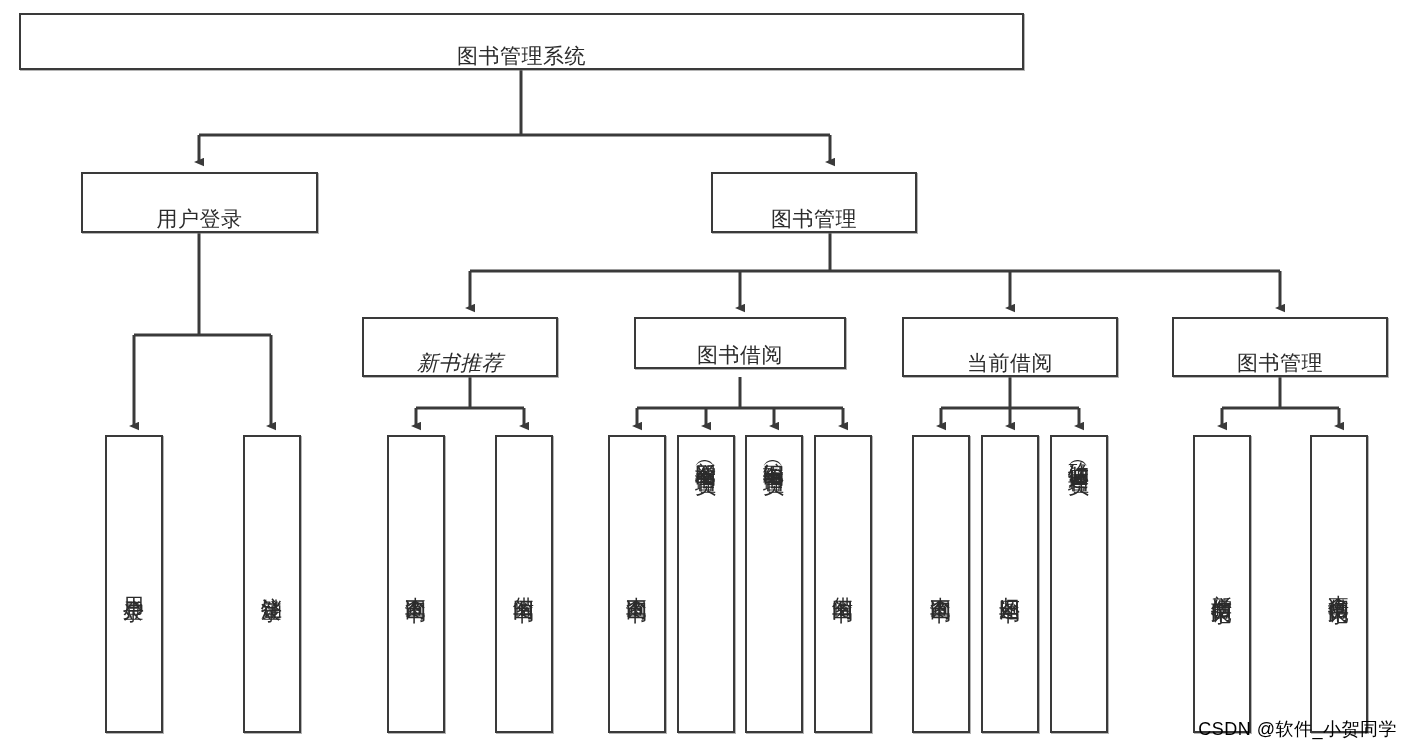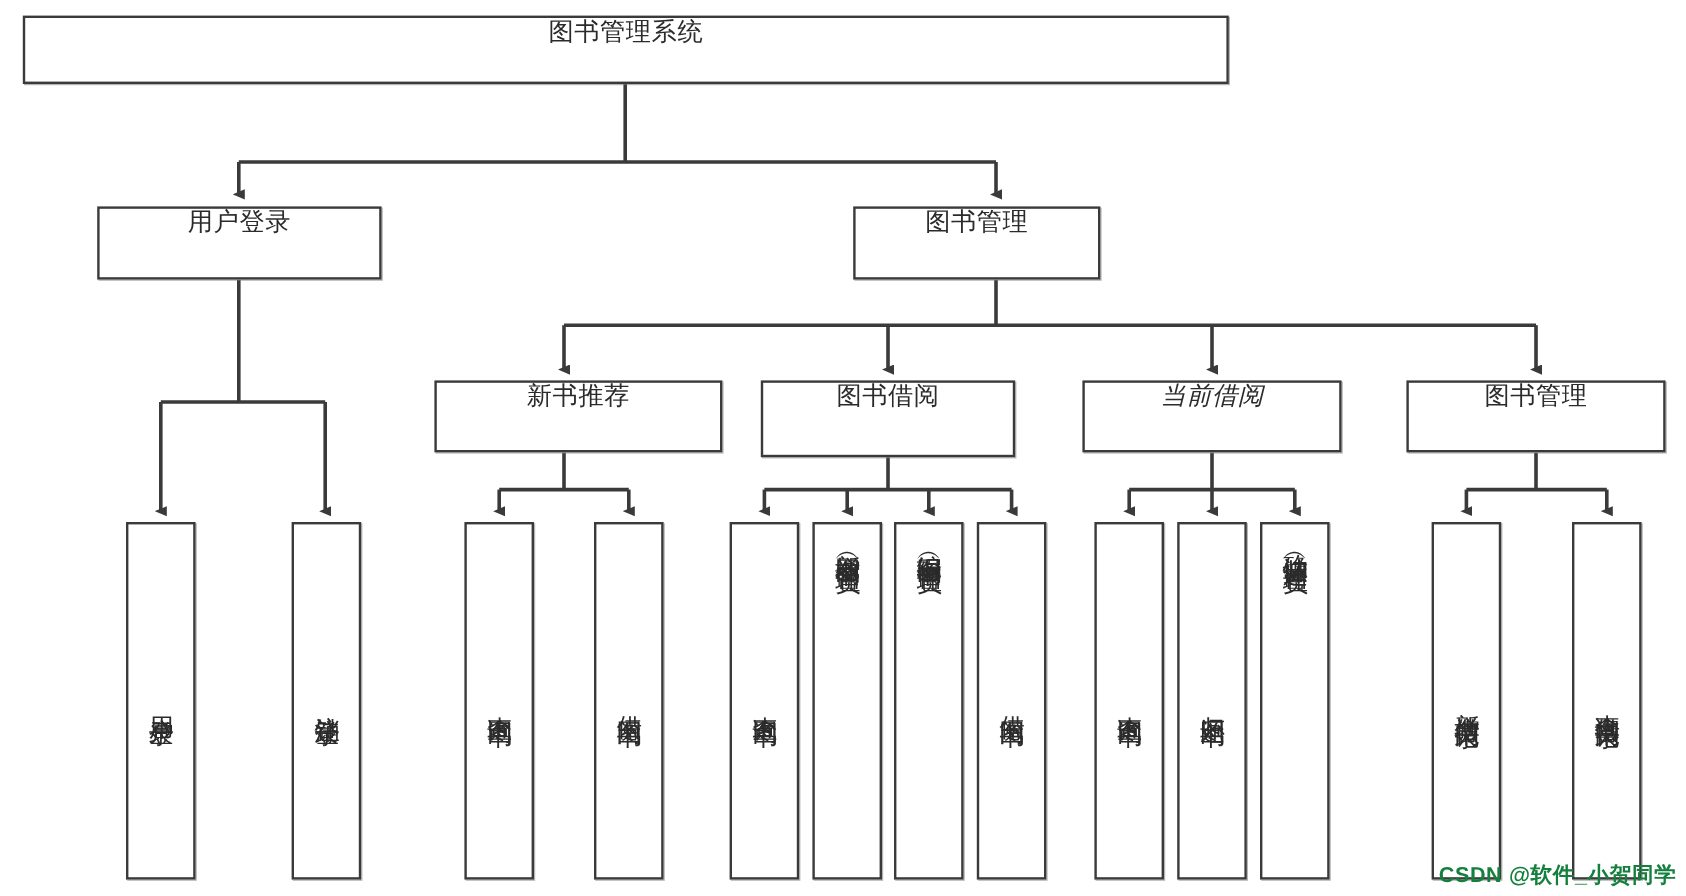--- a/index.html
+++ b/index.html
@@ -24,21 +24,21 @@
     width: 1405px;
     height: 747px;
     pointer-events: none;
   }
   .node {
     position: absolute;
     box-sizing: border-box;
     background: #ffffff;
     border: 2px solid #3a3a3a;
     display: flex;
-    align-items: flex-start;
+    align-items: flex-end;
     justify-content: center;
     box-shadow: 1px 1px 0 0 rgba(120,120,120,0.55);
   }
   .node .label {
     color: #2b2b2b;
     font-size: 21px;
     line-height: 1.12;
     letter-spacing: 0.5px;
     white-space: nowrap;
     text-align: center;
@@ -57,26 +57,25 @@
     max-height: 285px;
   }
   .node.vertical.centered {
     align-items: center;
     padding-top: 0;
   }
   #watermark {
     position: absolute;
     right: 8px;
     bottom: 6px;
-    color: #15803d;
+    color: #000000;
     font-size: 18px;
     letter-spacing: 0.5px;
     white-space: nowrap;
     user-select: none;
-    font-weight: bold;
   }
 </style>
 </head>
 <body>
 
 <div id="canvas">
 
   <svg id="edges" viewBox="0 0 1405 747">
     <defs>
       <marker id="arrow" markerWidth="10" markerHeight="10" refX="4.2" refY="5" orient="auto" markerUnits="userSpaceOnUse">
@@ -131,27 +130,27 @@
     <span class="label">图书管理系统</span>
   </div>
 
   <div class="node" style="left:81px; top:172px; width:237px; height:61px;">
     <span class="label">用户登录</span>
   </div>
   <div class="node" style="left:711px; top:172px; width:206px; height:61px;">
     <span class="label">图书管理</span>
   </div>
 
-  <div class="node" style="left:362px; top:317px; width:240px; height:60px;">
+  <div class="node" style="left:362px; top:317px; width:196px; height:60px;font-style:italic;">
     <span class="label">新书推荐</span>
   </div>
-  <div class="node" style="left:634px; top:317px; width:212px; height:64px;">
+  <div class="node" style="left:634px; top:317px; width:212px; height:52px;">
     <span class="label">图书借阅</span>
   </div>
-  <div class="node" style="left:902px; top:317px; width:216px; height:60px;font-style:italic;">
+  <div class="node" style="left:902px; top:317px; width:216px; height:60px;">
     <span class="label">当前借阅</span>
   </div>
   <div class="node" style="left:1172px; top:317px; width:216px; height:60px;">
     <span class="label">图书管理</span>
   </div>
 
   <div class="node vertical centered" style="left:105px; top:435px; width:58px; height:298px;">
     <span class="label">用户登录</span>
   </div>
   <div class="node vertical centered" style="left:243px; top:435px; width:58px; height:298px;">

